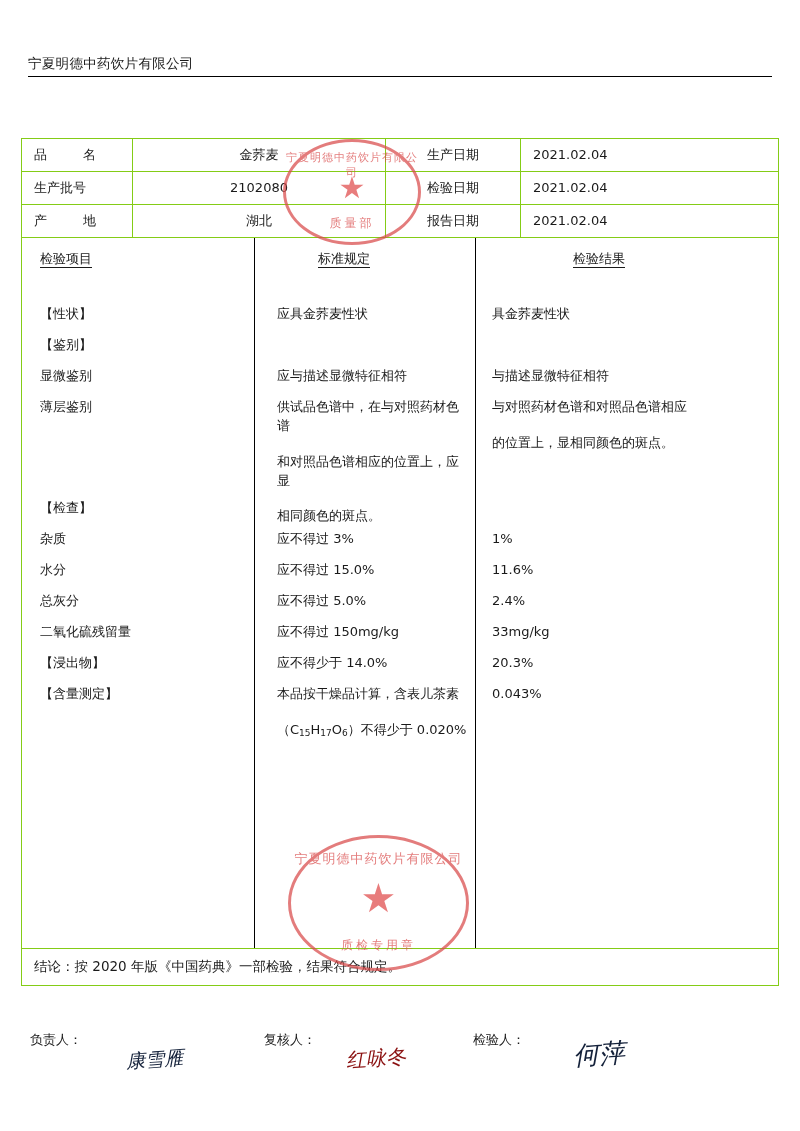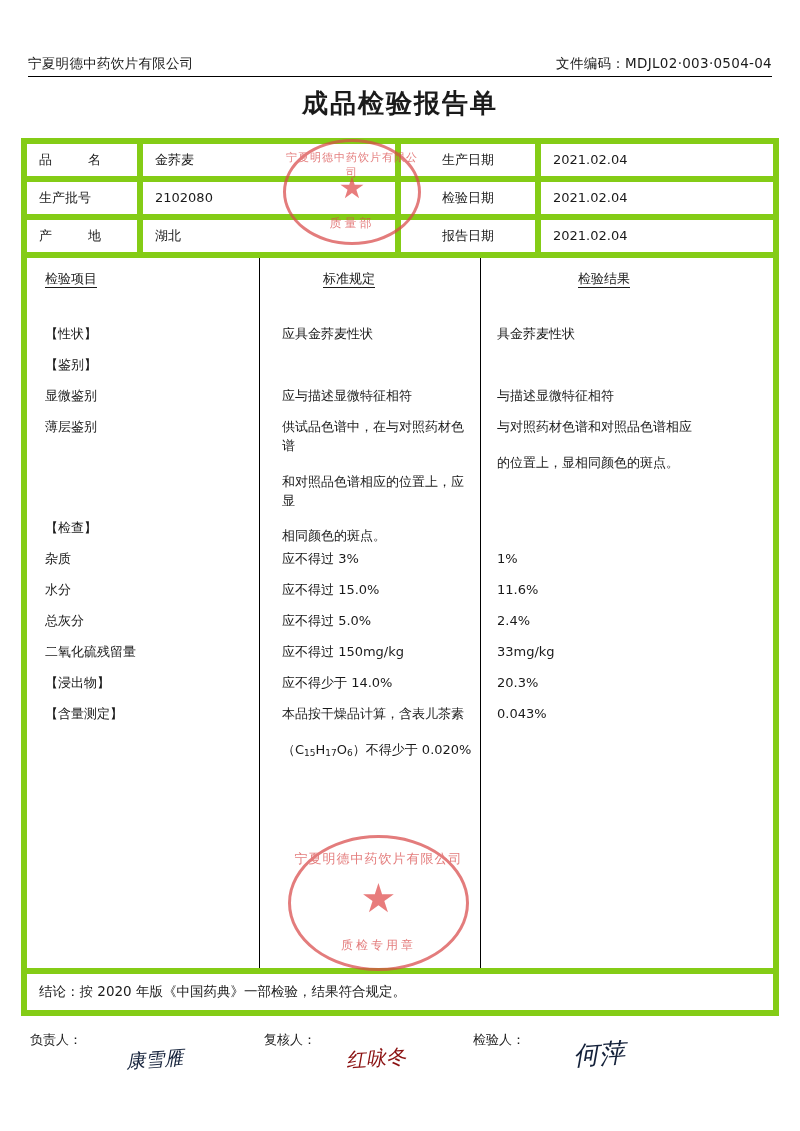--- a/index.html
+++ b/index.html
@@ -62,37 +62,37 @@
   
   .doc-table {
     position: absolute;
     left: 21px;
     top: 138px;
     width: 758px;
     border-collapse: collapse;
     font-size: 13px;
   }
   .doc-table td {
-    border: 6px solid #84cc16;
+    border: 1px solid #84cc16;
     padding: 0 12px;
     vertical-align: middle;
     height: 32px;
     line-height: 1.45;
   }
   .lbl {
     width: 86px;
     white-space: nowrap;
   }
   .lbl-spread {
     display: inline-block;
     width: 62px;
     text-align: justify;
     text-align-last: justify;
   }
-  .val-1 { width: 228px; }
+  .val-1 { width: 228px; text-align: center; }
   .lbl-2 { width: 110px; text-align: center; }
   .val-2 { }
 
   
   .results-cell {
     padding: 0 !important;
     height: auto !important;
     vertical-align: top;
   }
   .results {
@@ -220,27 +220,23 @@
   }
   .stamp-big .sub-text { font-size: 12px; bottom: 14px; }
 </style>
 </head>
 <body>
 
 <div class="page">
 
   <div class="header">
     <div class="company">宁夏明德中药饮片有限公司</div>
-    <div class="docno">
-      <span>文件编码：</span><span>MDJL02·003·0504-04</span>
-    </div>
   </div>
   <div class="header-rule"></div>
 
-  <div class="title">成品检验报告单</div>
 
   <table class="doc-table">
     <tbody>
         <tr>
       <td class="lbl"><span class="lbl-spread">品　名</span></td>
       <td class="val-1">金荞麦</td>
       <td class="lbl-2">生产日期</td>
       <td class="val-2">2021.02.04</td>
     </tr>
     <tr>

